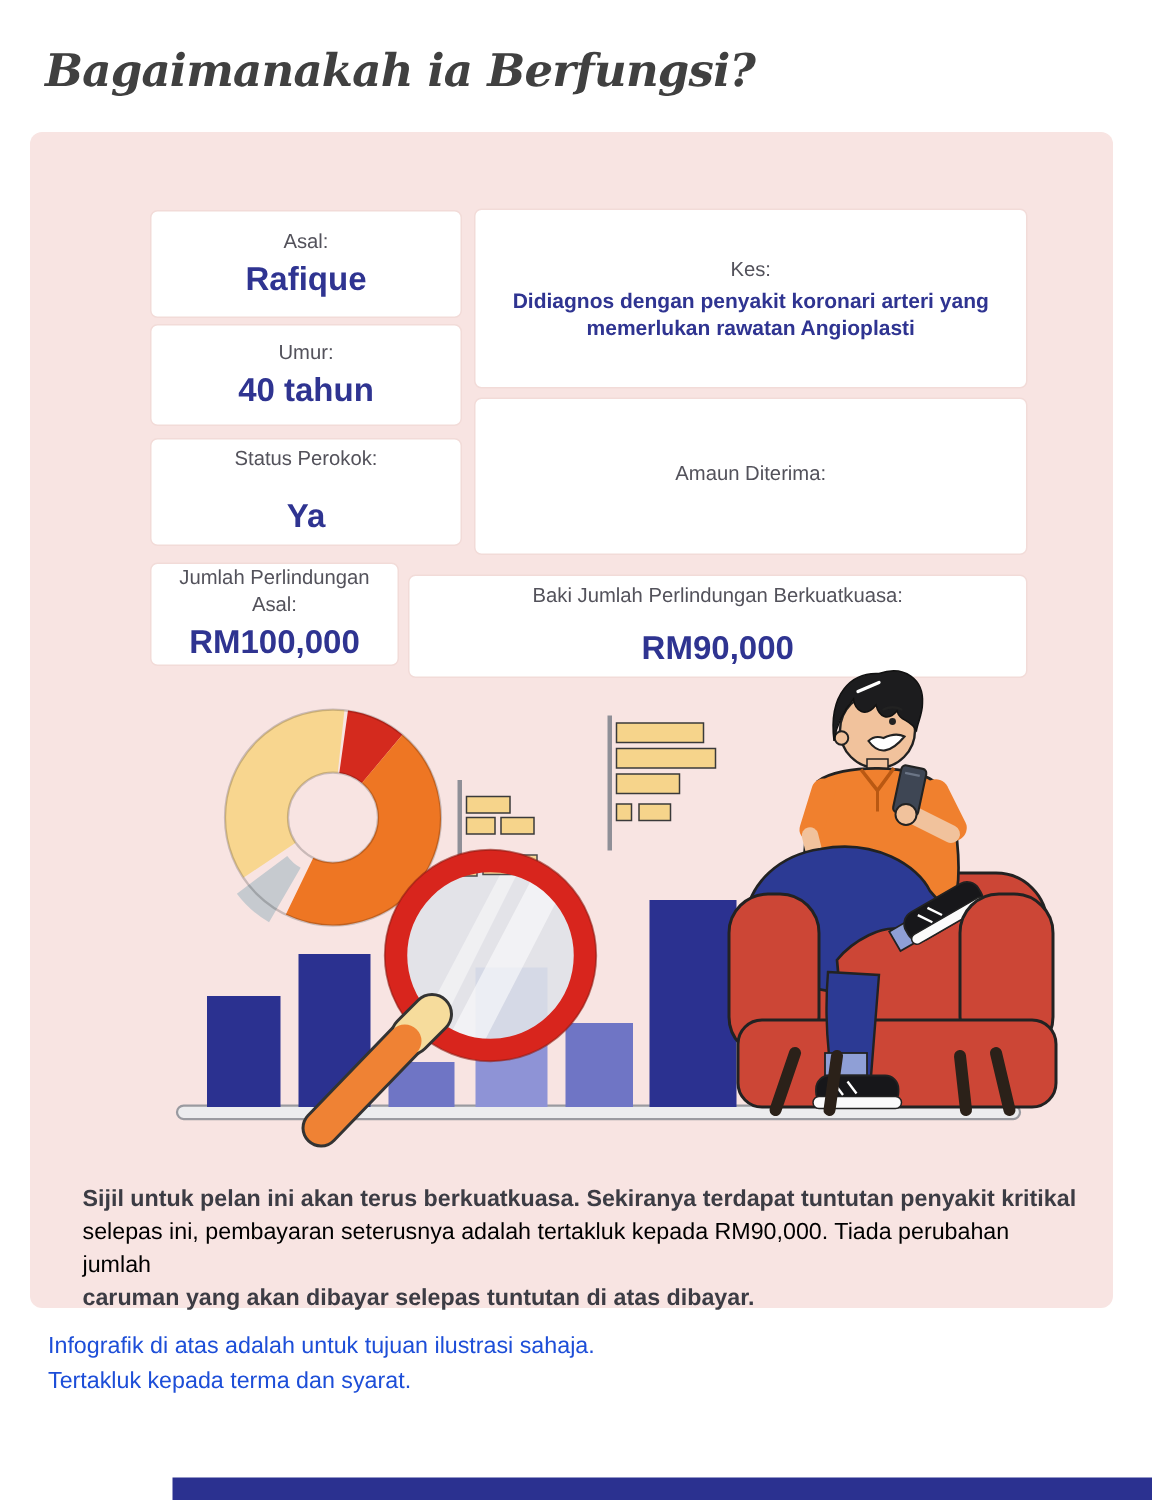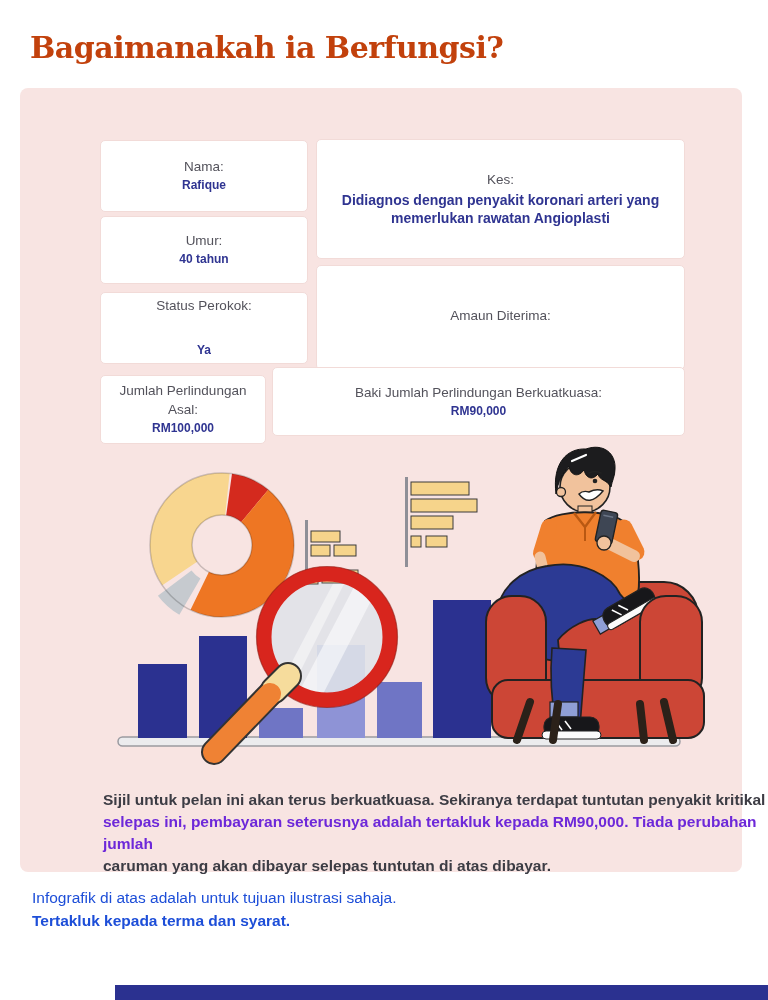--- a/index.html
+++ b/index.html
@@ -8,74 +8,75 @@
     background:#ffffff;
     font-family:"Liberation Sans", sans-serif;
     -webkit-font-smoothing:antialiased;
   }
   .abs{position:absolute;}
   
   .page-title{
     left:30px;top:30px;width:700px;
     font-family:"DejaVu Serif", serif;
     font-weight:800;font-size:30px;letter-spacing:-0.5px;
-    color:#c2410c;
+    color:#404040;
+    font-style:italic;
   }
   
   .panel{
     left:20px;top:88px;width:722px;height:784px;
     background:#f8e4e2;border-radius:8px;
   }
   
   .card{
     position:absolute;background:#ffffff;border:1px solid #f2dbd8;
     border-radius:5px;display:flex;flex-direction:column;
     align-items:center;justify-content:center;text-align:center;
     padding:4px 10px;box-sizing:border-box;
   }
   .card .label{
     font-size:13.5px;color:#53525b;line-height:1.35;margin-bottom:2px;
   }
   .card .value{
-    font-size:12px;font-weight:700;color:#2f3491;line-height:1.3;
+    font-size:22px;font-weight:700;color:#2f3491;line-height:1.3;
   }
   .card-nama   {left:100px;top:140px;width:208px;height:72px;}
   .card-umur   {left:100px;top:216px;width:208px;height:68px;}
   .card-status {left:100px;top:292px;width:208px;height:72px;justify-content:space-between;}
   .card-kes    {left:316px;top:139px;width:369px;height:120px;align-items:center;}
   .card-amaun  {left:316px;top:265px;width:369px;height:105px;}
   .card-asal   {left:100px;top:375px;width:166px;height:69px;}
-  .card-baki   {left:272px;top:367px;width:413px;height:69px;}
+  .card-baki   {left:272px;top:383px;width:413px;height:69px;justify-content:space-between;}
   .card-kes .value, .card-amaun .value{font-size:14px;}
   
   .note{
     left:55px;top:789px;width:665px;
-    font-size:15.5px;line-height:22px;color:#46464e;margin-left:48px;
+    font-size:15.5px;line-height:22px;color:#46464e;
   }
   .note .ln{display:block;}
   .note .b{font-weight:700;color:#3c3c44;}
-  .note .r{font-weight:700;color:#6d28d9;}
+  .note .r{font-weight:400;color:#000000;}
   
   .footer{
     left:32px;top:886px;width:700px;
     font-size:15.5px;line-height:23px;color:#1d4ed8;
   }
   .footer .f1{font-weight:400;display:block;}
-  .footer .f2{font-weight:700;display:block;}
+  .footer .f2{font-weight:400;display:block;}
   svg{display:block;}
 </style>
 </head>
 <body>
 
 <div class="abs page-title">Bagaimanakah ia Berfungsi?</div>
 
 <div class="abs panel"></div>
 
 <div class="card card-nama">
-  <div class="label">Nama:</div>
+  <div class="label">Asal:</div>
   <div class="value">Rafique</div>
 </div>
 <div class="card card-umur">
   <div class="label">Umur:</div>
   <div class="value">40 tahun</div>
 </div>
 <div class="card card-status">
   <div class="label">Status Perokok:</div>
   <div class="value">Ya</div>
 </div>

